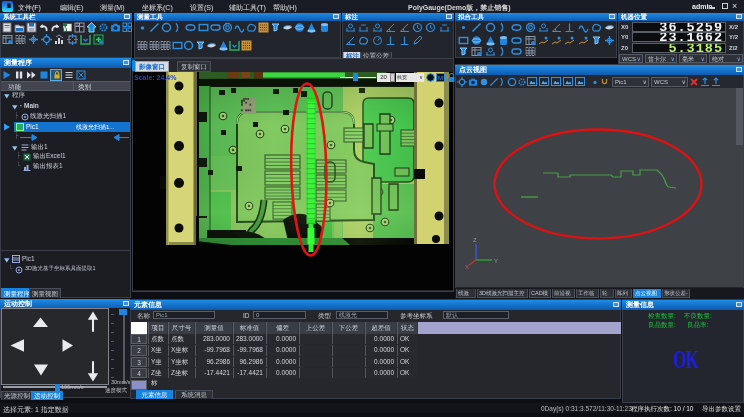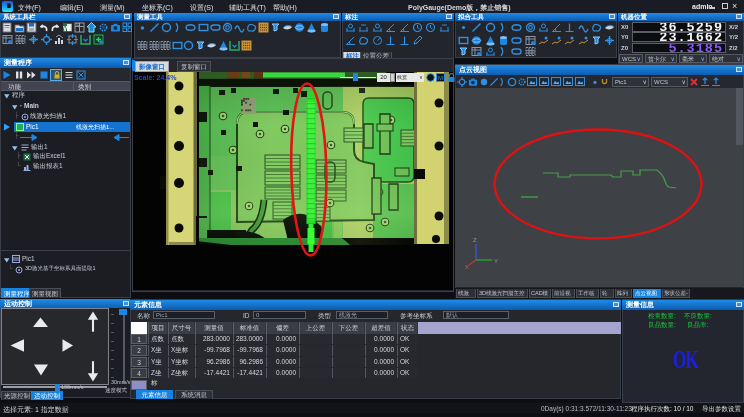--- a/index.html
+++ b/index.html
@@ -386,21 +386,21 @@
     </svg>
 <div class="abs" style="left:618px;top:13px;width:126px;height:51px;background:#23252d;border:1px solid #3a3e49;"></div>
 <div class="abs tbar" style="left:618px;top:13px;width:126px;height:8px;">机器位置<span class="pin"></span></div>
 <div class="abs" style="left:621px;top:23.5px;font-size:6px;color:#cdd3da;font-weight:bold;white-space:nowrap;">X0</div>
 <div class="abs" style="left:632px;top:21.5px;width:94px;height:10px;background:#0c0d10;border:1px solid #5a5e66;color:#f5f5f5;font-size:13.5px;font-weight:bold;font-family:'Liberation Mono',monospace;text-align:right;line-height:10px;padding-right:2px;letter-spacing:1px;overflow:hidden;">36.5259</div>
 <div class="abs" style="left:729px;top:23.5px;font-size:6px;color:#cdd3da;font-weight:bold;white-space:nowrap;">X/2</div>
 <div class="abs" style="left:621px;top:34.2px;font-size:6px;color:#cdd3da;font-weight:bold;white-space:nowrap;">Y0</div>
 <div class="abs" style="left:632px;top:32.2px;width:94px;height:10px;background:#0c0d10;border:1px solid #5a5e66;color:#f5f5f5;font-size:13.5px;font-weight:bold;font-family:'Liberation Mono',monospace;text-align:right;line-height:10px;padding-right:2px;letter-spacing:1px;overflow:hidden;">23.1662</div>
 <div class="abs" style="left:729px;top:34.2px;font-size:6px;color:#cdd3da;font-weight:bold;white-space:nowrap;">Y/2</div>
 <div class="abs" style="left:621px;top:44.9px;font-size:6px;color:#cdd3da;font-weight:bold;white-space:nowrap;">Z0</div>
-<div class="abs" style="left:632px;top:42.9px;width:94px;height:10px;background:#0c0d10;border:1px solid #5a5e66;color:#8b5cf6;font-size:13.5px;font-weight:bold;font-family:'Liberation Mono',monospace;text-align:right;line-height:10px;padding-right:2px;letter-spacing:1px;overflow:hidden;">5.3185</div>
+<div class="abs" style="left:632px;top:42.9px;width:94px;height:10px;background:#0c0d10;border:1px solid #5a5e66;color:#bef264;font-size:13.5px;font-weight:bold;font-family:'Liberation Mono',monospace;text-align:right;line-height:10px;padding-right:2px;letter-spacing:1px;overflow:hidden;">5.3185</div>
 <div class="abs" style="left:729px;top:44.9px;font-size:6px;color:#cdd3da;font-weight:bold;white-space:nowrap;">Z/2</div>
 <div class="abs" style="left:619px;top:54px;width:24px;height:9px;background:#2e3138;border:1px solid #555a63;color:#c3c8cf;font-size:6px;line-height:8px;padding-left:2px;white-space:nowrap;overflow:hidden;">WCS<span style="position:absolute;right:1px;color:#8af;">∨</span></div>
 <div class="abs" style="left:645px;top:54px;width:32px;height:9px;background:#2e3138;border:1px solid #555a63;color:#c3c8cf;font-size:6px;line-height:8px;padding-left:2px;white-space:nowrap;overflow:hidden;">笛卡尔<span style="position:absolute;right:1px;color:#8af;">∨</span></div>
 <div class="abs" style="left:679px;top:54px;width:28px;height:9px;background:#2e3138;border:1px solid #555a63;color:#c3c8cf;font-size:6px;line-height:8px;padding-left:2px;white-space:nowrap;overflow:hidden;">毫米<span style="position:absolute;right:1px;color:#8af;">∨</span></div>
 <div class="abs" style="left:709px;top:54px;width:34px;height:9px;background:#2e3138;border:1px solid #555a63;color:#c3c8cf;font-size:6px;line-height:8px;padding-left:2px;white-space:nowrap;overflow:hidden;">绝对<span style="position:absolute;right:1px;color:#8af;">∨</span></div>
 <div class="abs" style="left:0;top:58px;width:131px;height:240px;background:#1b1d23;border:1px solid #3a3e49;"></div>
 <div class="abs tbar2" style="left:0;top:58px;width:131px;height:10px;">测量程序<span class="pin" style="top:2px;"></span></div>
 <div class="abs" style="left:1px;top:68px;width:129px;height:13px;background:#262830;"></div>
 <svg class="abs" style="left:2px;top:70px" width="10" height="10" viewBox="0 0 10 10">
       <path d="M1.5 1l7 4-7 4z" fill="#1e86e0"></path>

